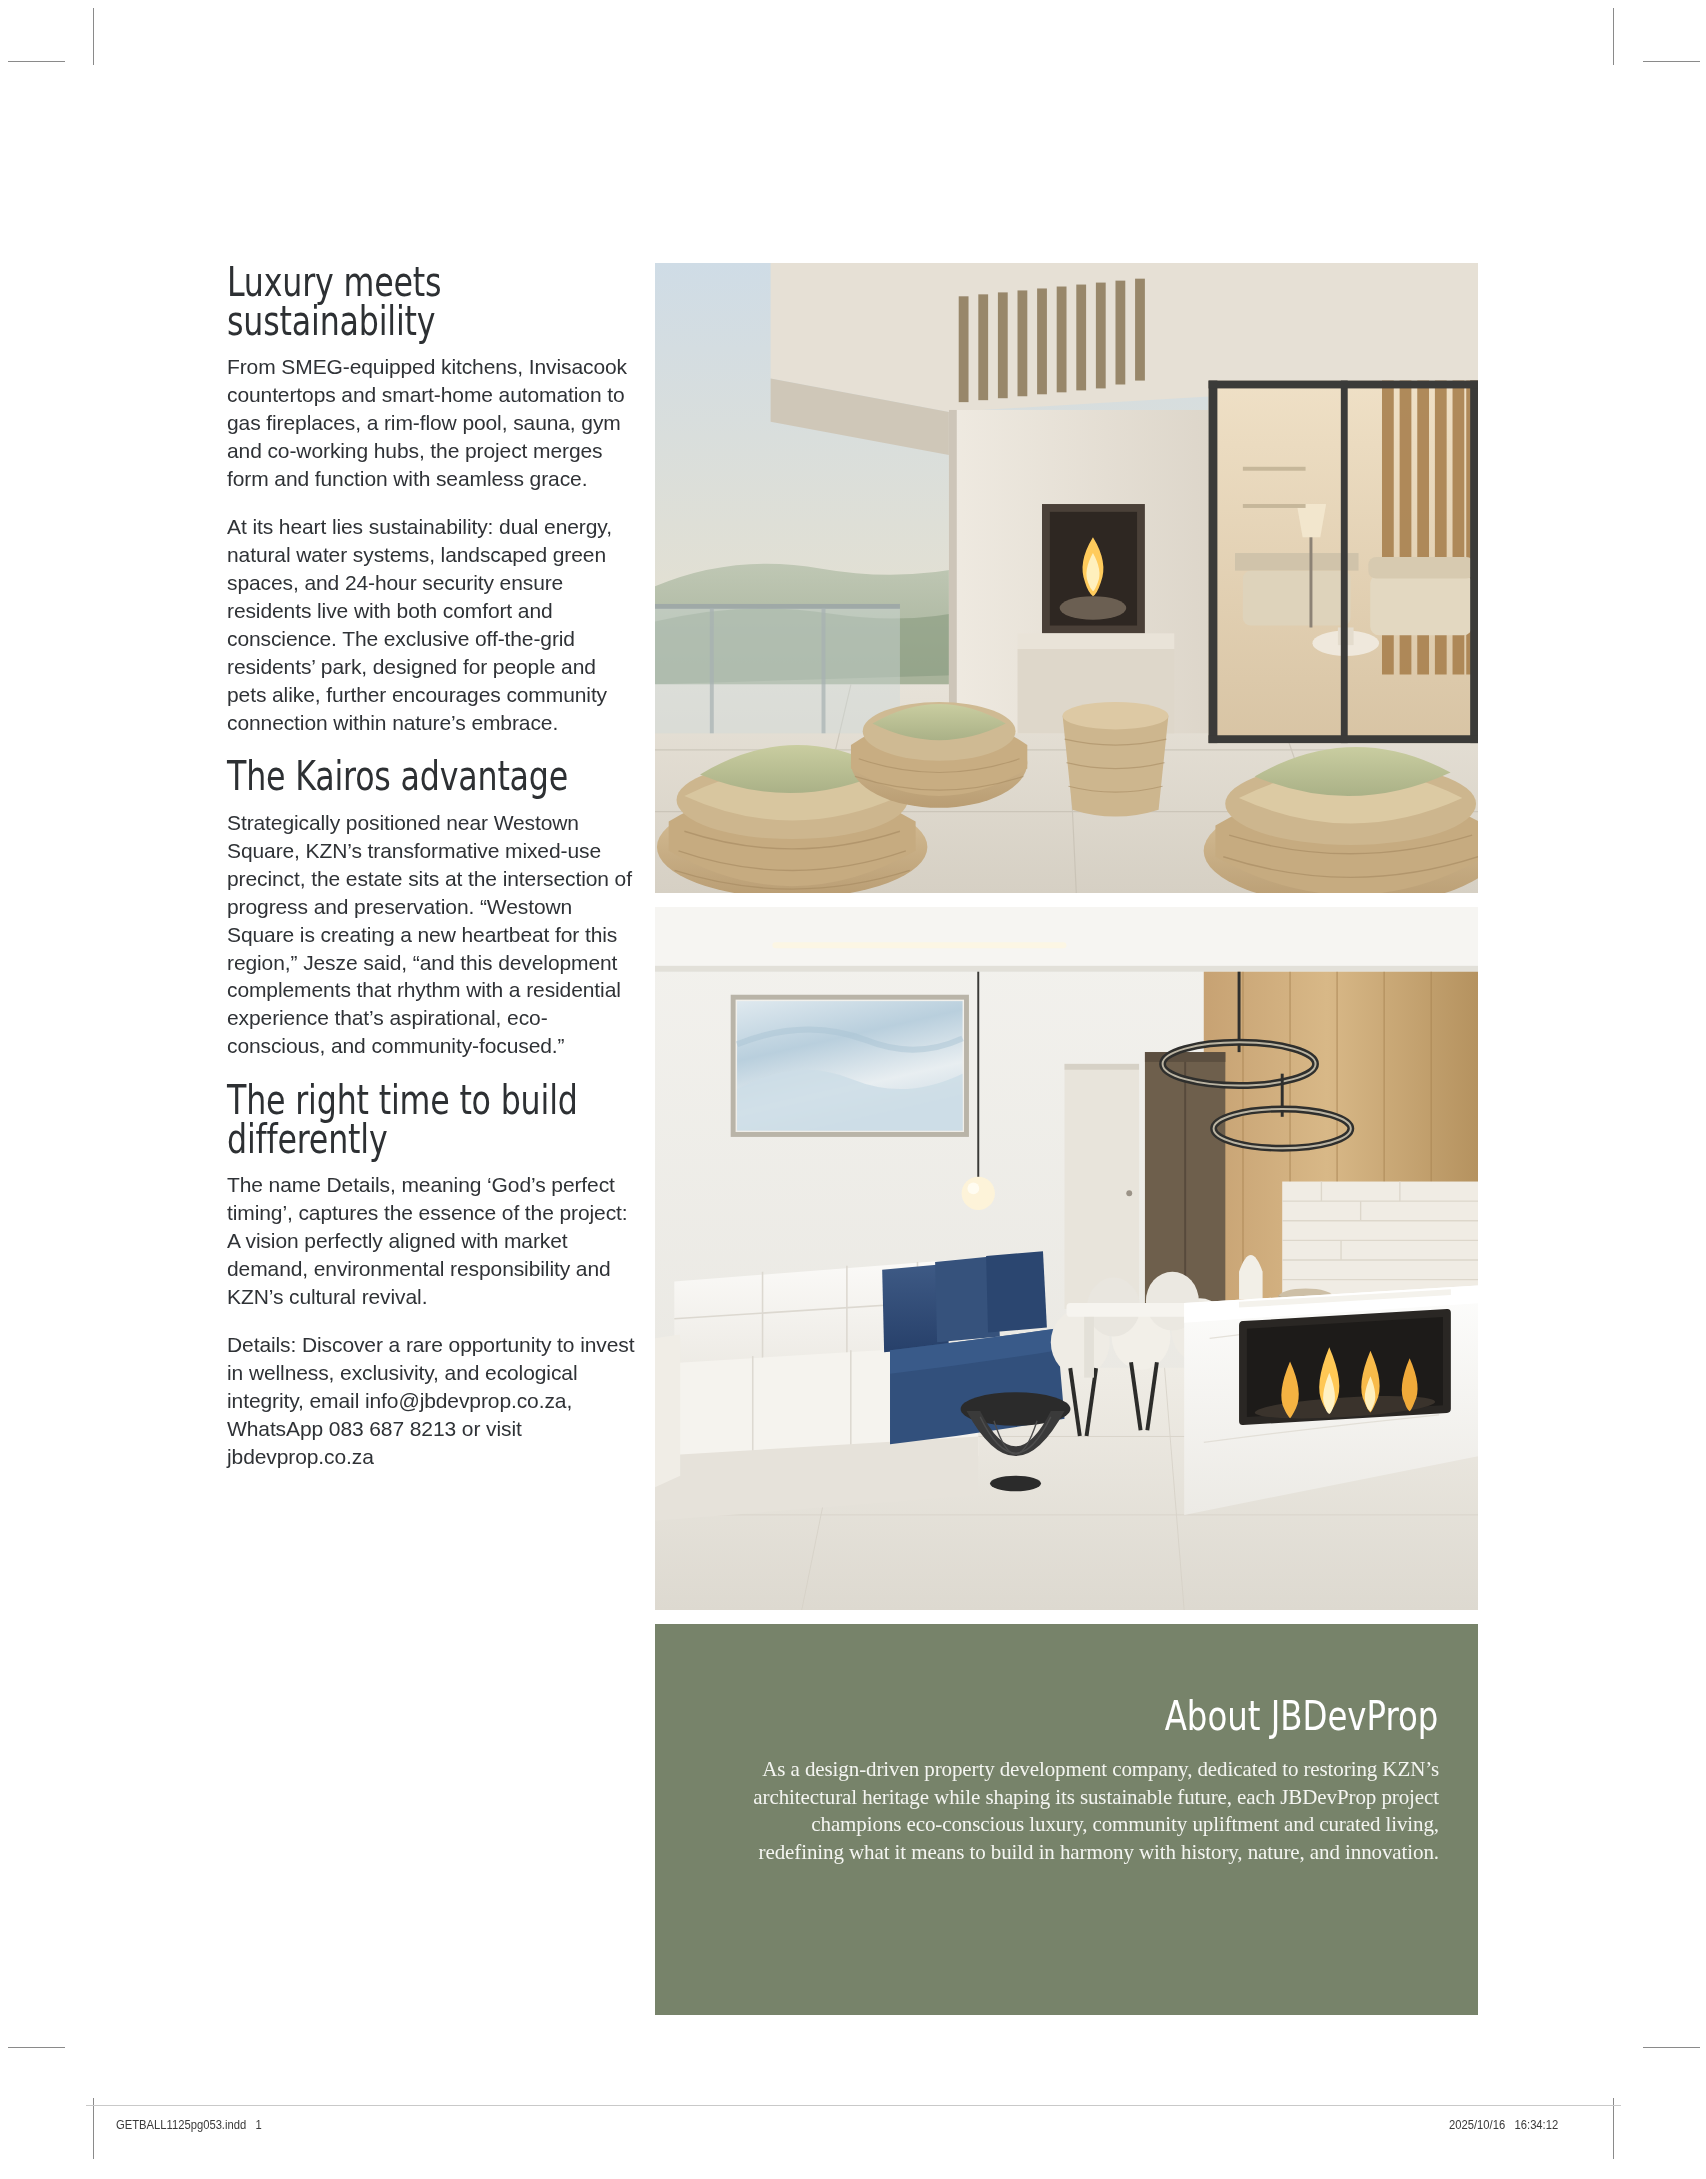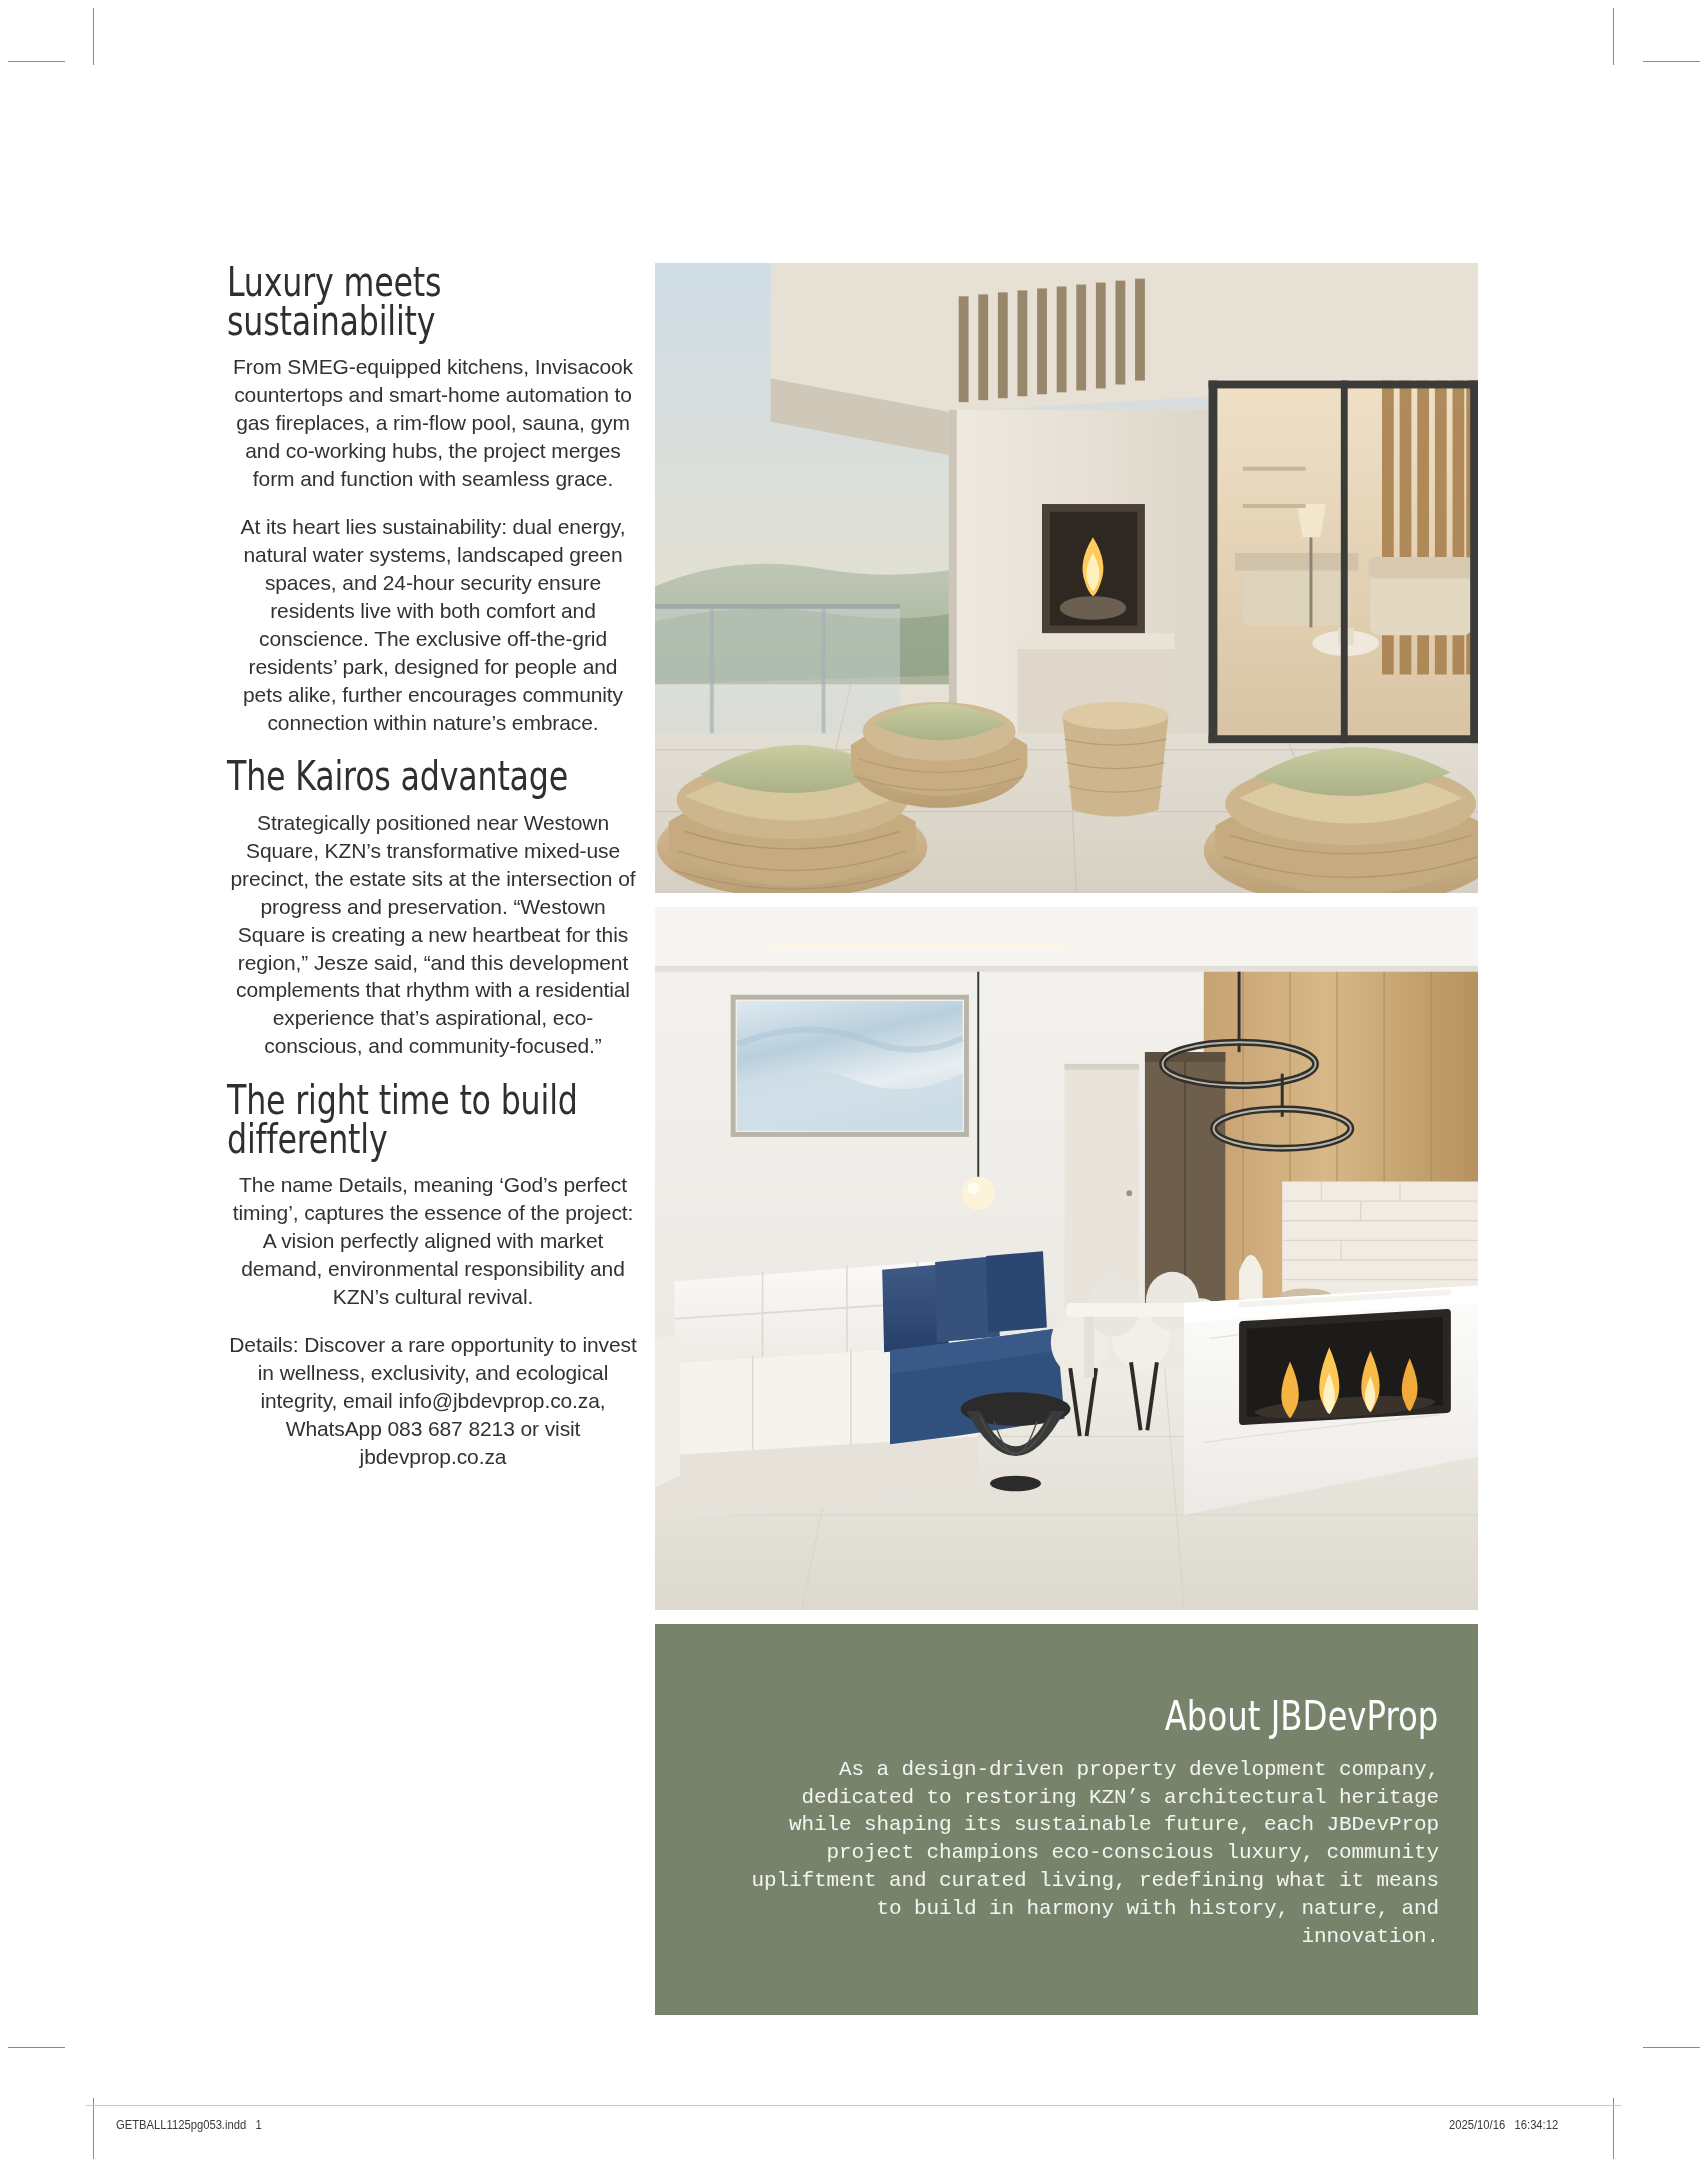--- a/index.html
+++ b/index.html
@@ -59,21 +59,20 @@
 
   .gap-head { margin-top: 29px; }
 
   p.body {
     font-family: "Liberation Sans", sans-serif;
     font-size: 21px;
     line-height: 1.33;
     color: #2f3236;
     margin: 0 0 20.6px 0;
     letter-spacing: -0.1px;
-    text-align: center;
   }
   p.body:last-child { margin-bottom: 0; }
 
   
   .photo {
     position: absolute;
     overflow: hidden;
     background: #d8d6d0;
   }
   #photo-top {
@@ -107,21 +106,21 @@
     font-stretch: condensed;
     font-size: 40px;
     line-height: 1;
     color: #ffffff;
     margin: 0 0 19.6px 0;
     transform: scaleX(0.9);
     transform-origin: left top;
     width: 111%;
   }
   #about-panel p {
-    font-family: Liberation Mono, monospace;
+    font-family: Liberation Serif, serif;
     font-size: 21px;
     line-height: 1.33;
     color: #f4f5f1;
     margin: 0;
     letter-spacing: -0.1px;
   }
 
   
   .footer-rule {
     position: absolute;

